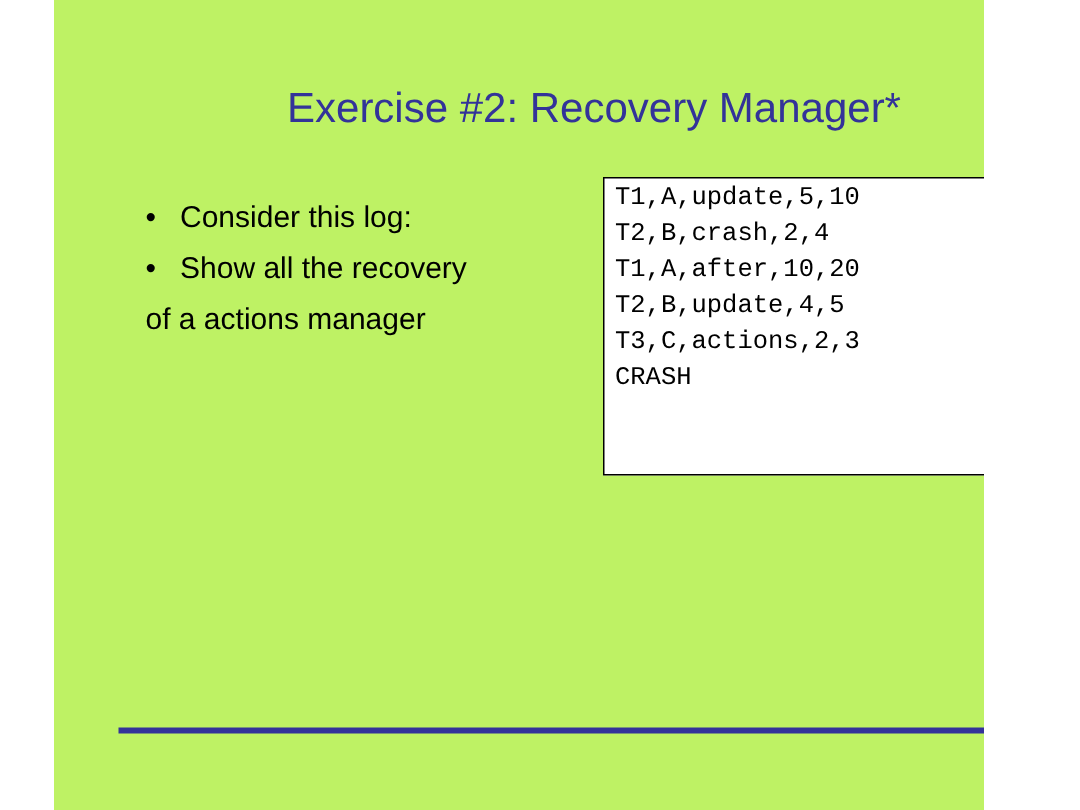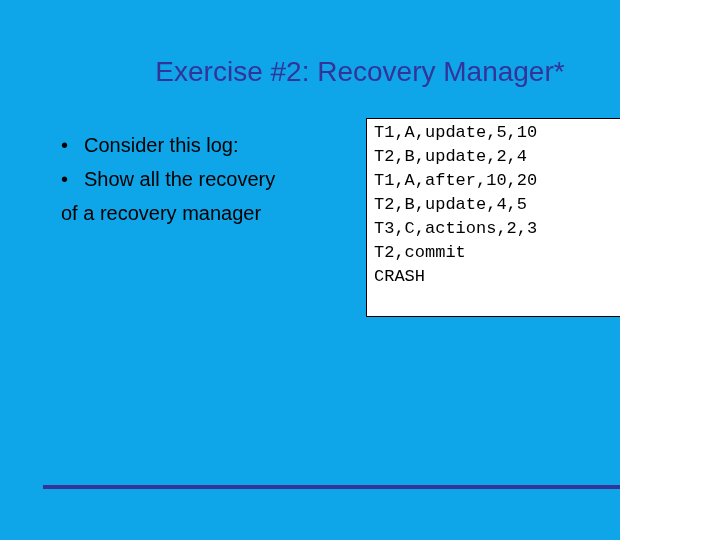--- a/index.html
+++ b/index.html
@@ -8,22 +8,23 @@
     padding: 0;
     background: #ffffff;
   }
   body {
     font-family: "Liberation Sans", sans-serif;
   }
   #slide {
     position: relative;
     width: 620px;
     height: 540px;
-    background: #0ea5e9;
+    background: #bef264;
     overflow: hidden;
+    margin-left: 36px;
   }
 
   
   #slide-title {
     position: absolute;
     left: 0;
     top: 36px;
     width: 720px;
     text-align: center;
     color: #333399;
@@ -127,32 +128,31 @@
   <div id="body-text">
     <span class="body-line bulleted">
       <span class="bullet-glyph">•</span>
       <span>Consider this log:</span>
     </span>
     <span class="body-line bulleted">
       <span class="bullet-glyph">•</span>
       <span>Show all the recovery</span>
     </span>
     <span class="body-line plain">
-      <span>of a recovery manager</span>
+      <span>of a actions manager</span>
     </span>
   </div>
 
   <div id="log-box">
     <ul id="log-list">
       <li class="log-line">T1,A,update,5,10</li>
-      <li class="log-line">T2,B,update,2,4</li>
+      <li class="log-line">T2,B,crash,2,4</li>
       <li class="log-line">T1,A,after,10,20</li>
       <li class="log-line">T2,B,update,4,5</li>
       <li class="log-line">T3,C,actions,2,3</li>
-      <li class="log-line">T2,commit</li>
       <li class="log-line">CRASH</li>
     </ul>
   </div>
 
   <div id="footer-rule"></div>
   <div id="footer-slide-number">Slide 40</div>
 
 </div>
 
 </body></html>

